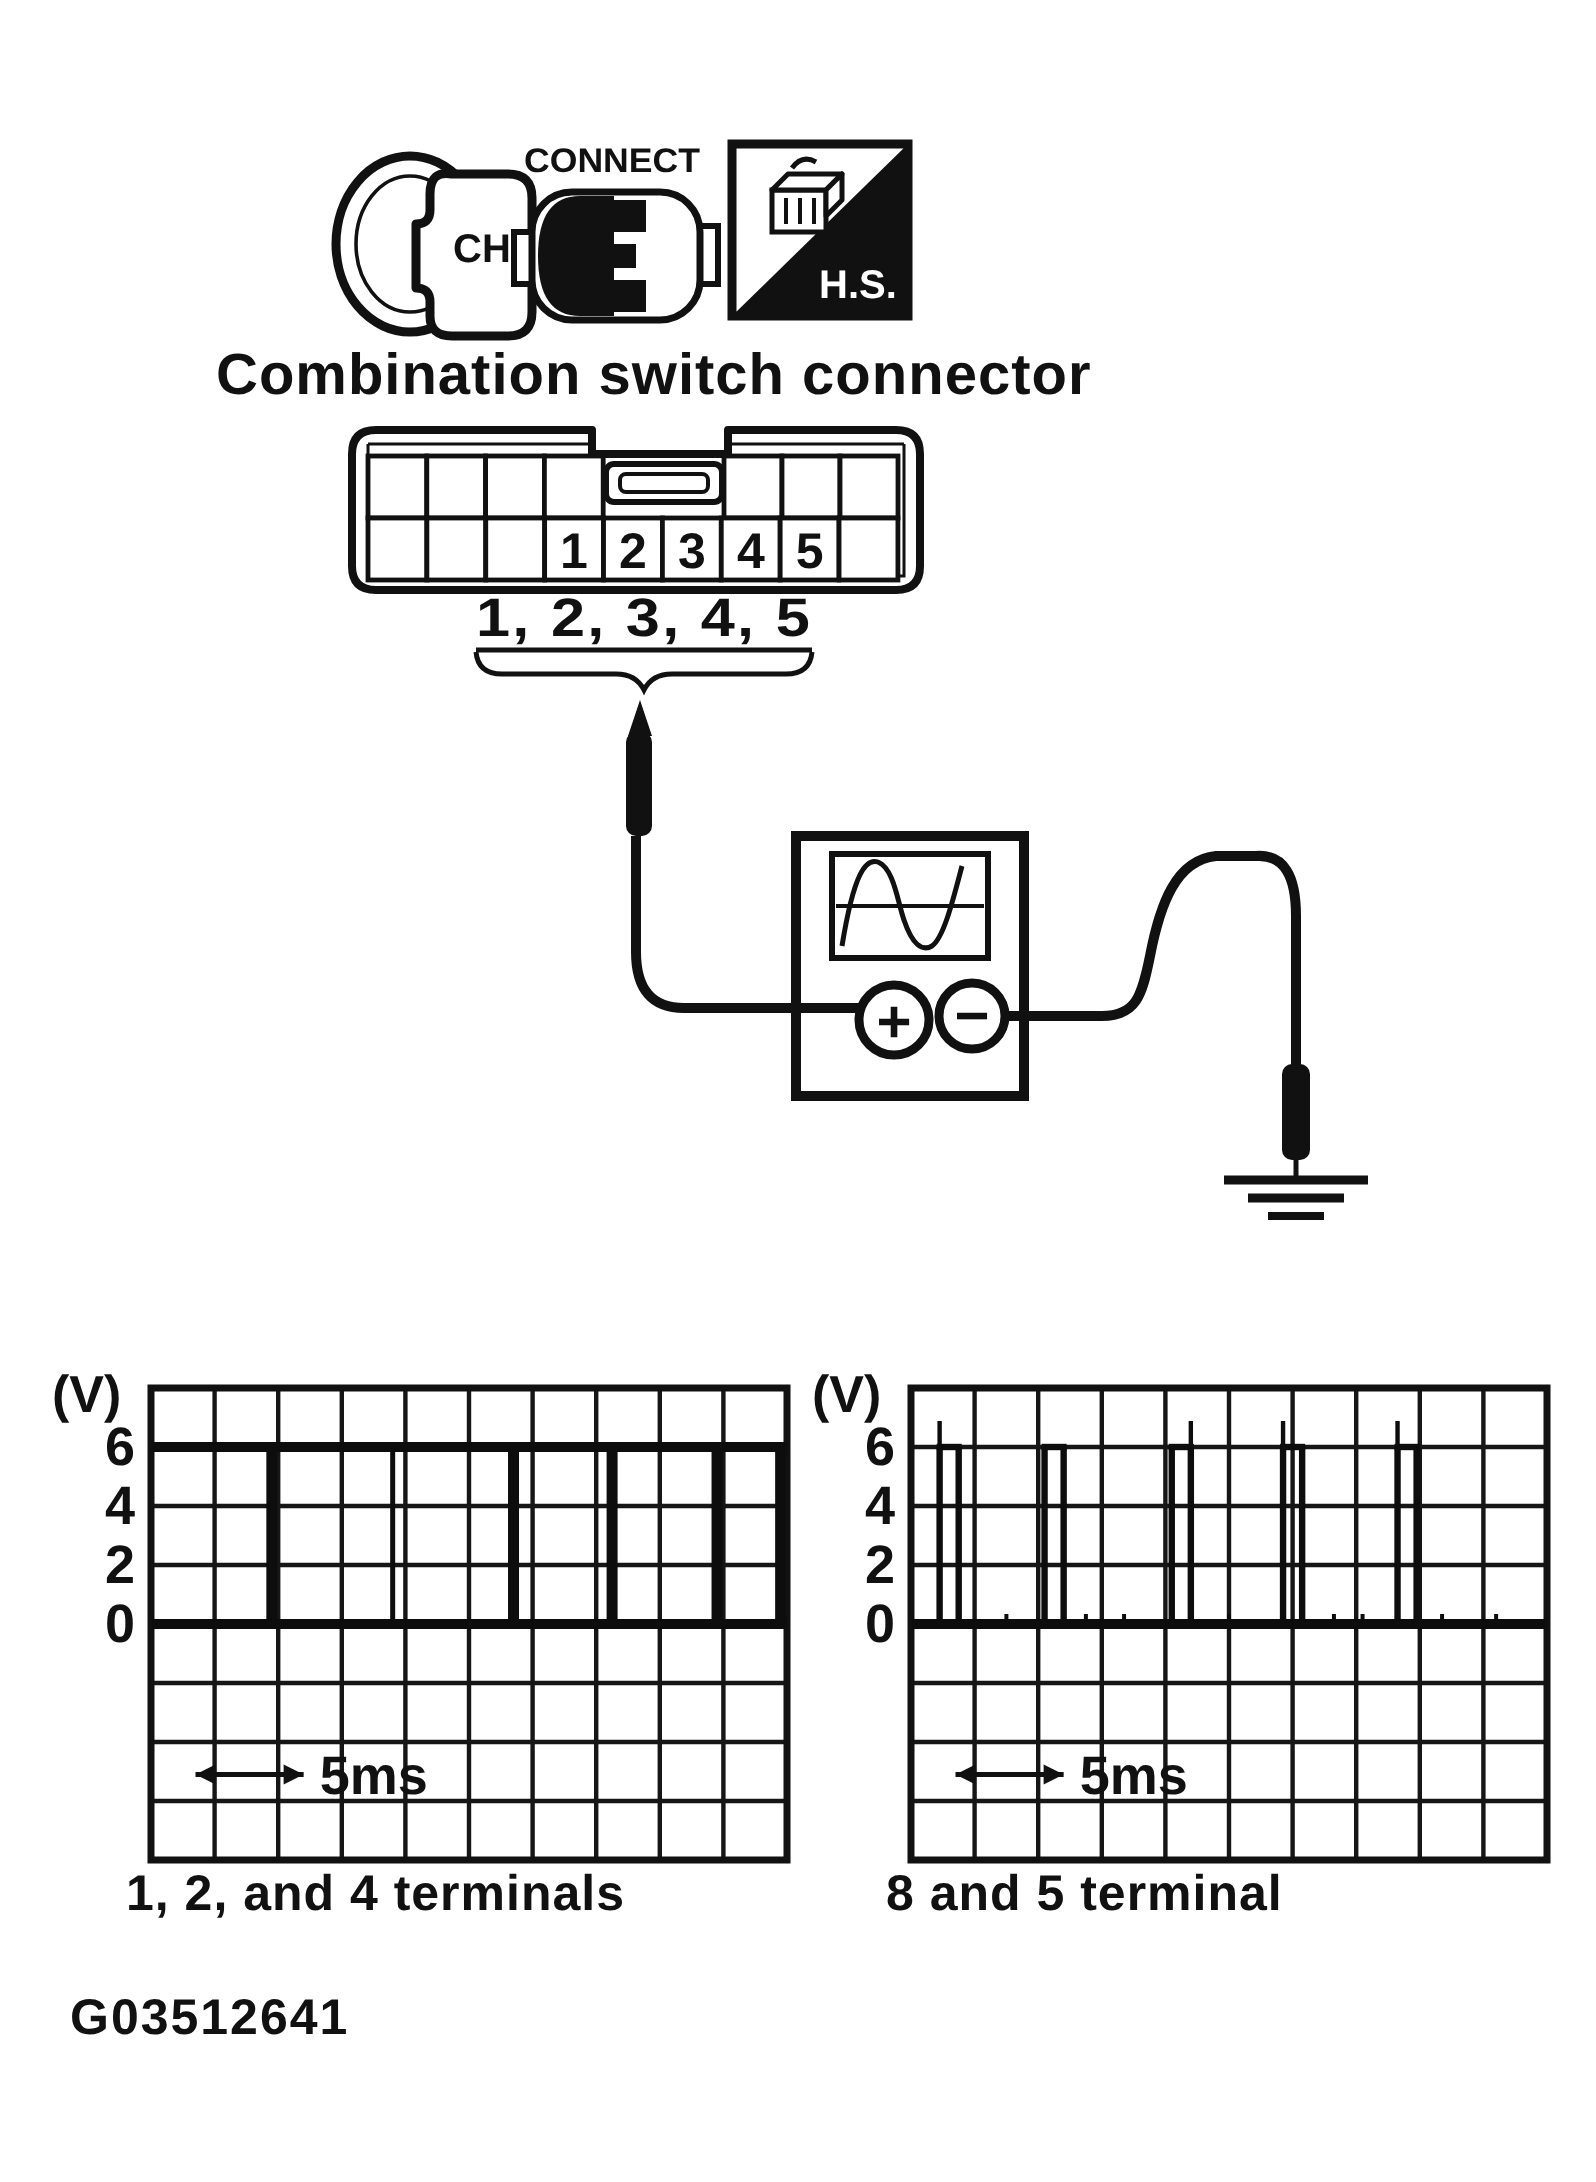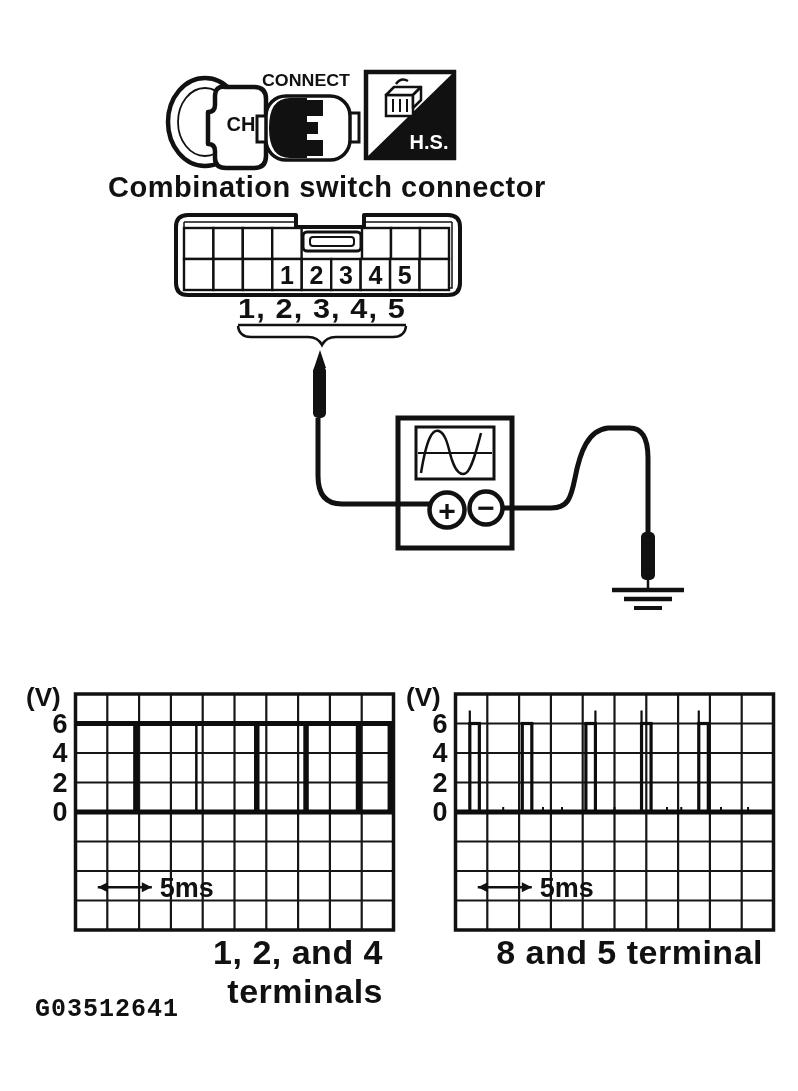--- a/index.html
+++ b/index.html
@@ -12,23 +12,23 @@
   .t-hs{font:700 20px "Liberation Sans",sans-serif;fill:#fff;}
   .t-cell{font:700 25px "Liberation Sans",sans-serif;}
   .t-bracket{font:600 27px "Liberation Sans",sans-serif;letter-spacing:1px;}
   .t-term{font:700 30px "Liberation Sans",sans-serif;}
   .axisunit{font:700 26px "Liberation Sans",sans-serif;}
   .ytick{font:700 27px "Liberation Sans",sans-serif;}
   .tlabel{font:700 27px "Liberation Sans",sans-serif;}
   .chart{position:absolute;width:380px;height:300px;}
   .chart-left{left:18px;top:675px;}
   .chart-right{left:398px;top:675px;}
-  .caption{position:absolute;top:258px;left:45px;width:320px;text-align:right;
-           font-size:34px;font-weight:600;letter-spacing:.5px;}
-  .figure-id{position:absolute;left:35px;top:995px;font-size:25px;font-weight:700;letter-spacing:1px;font-family:Liberation Mono, monospace;}
+  .caption{position:absolute;top:258px;left:45px;width:320px;text-align:left;
+           font-size:25px;font-weight:600;letter-spacing:.5px;}
+  .figure-id{position:absolute;left:35px;top:995px;font-size:25px;font-weight:700;letter-spacing:1px;}
 </style>
 </head>
 <body>
 
 <div class="page">
 
   
   <svg width="798" height="670" viewBox="0 0 798 670">
 
     <g>

